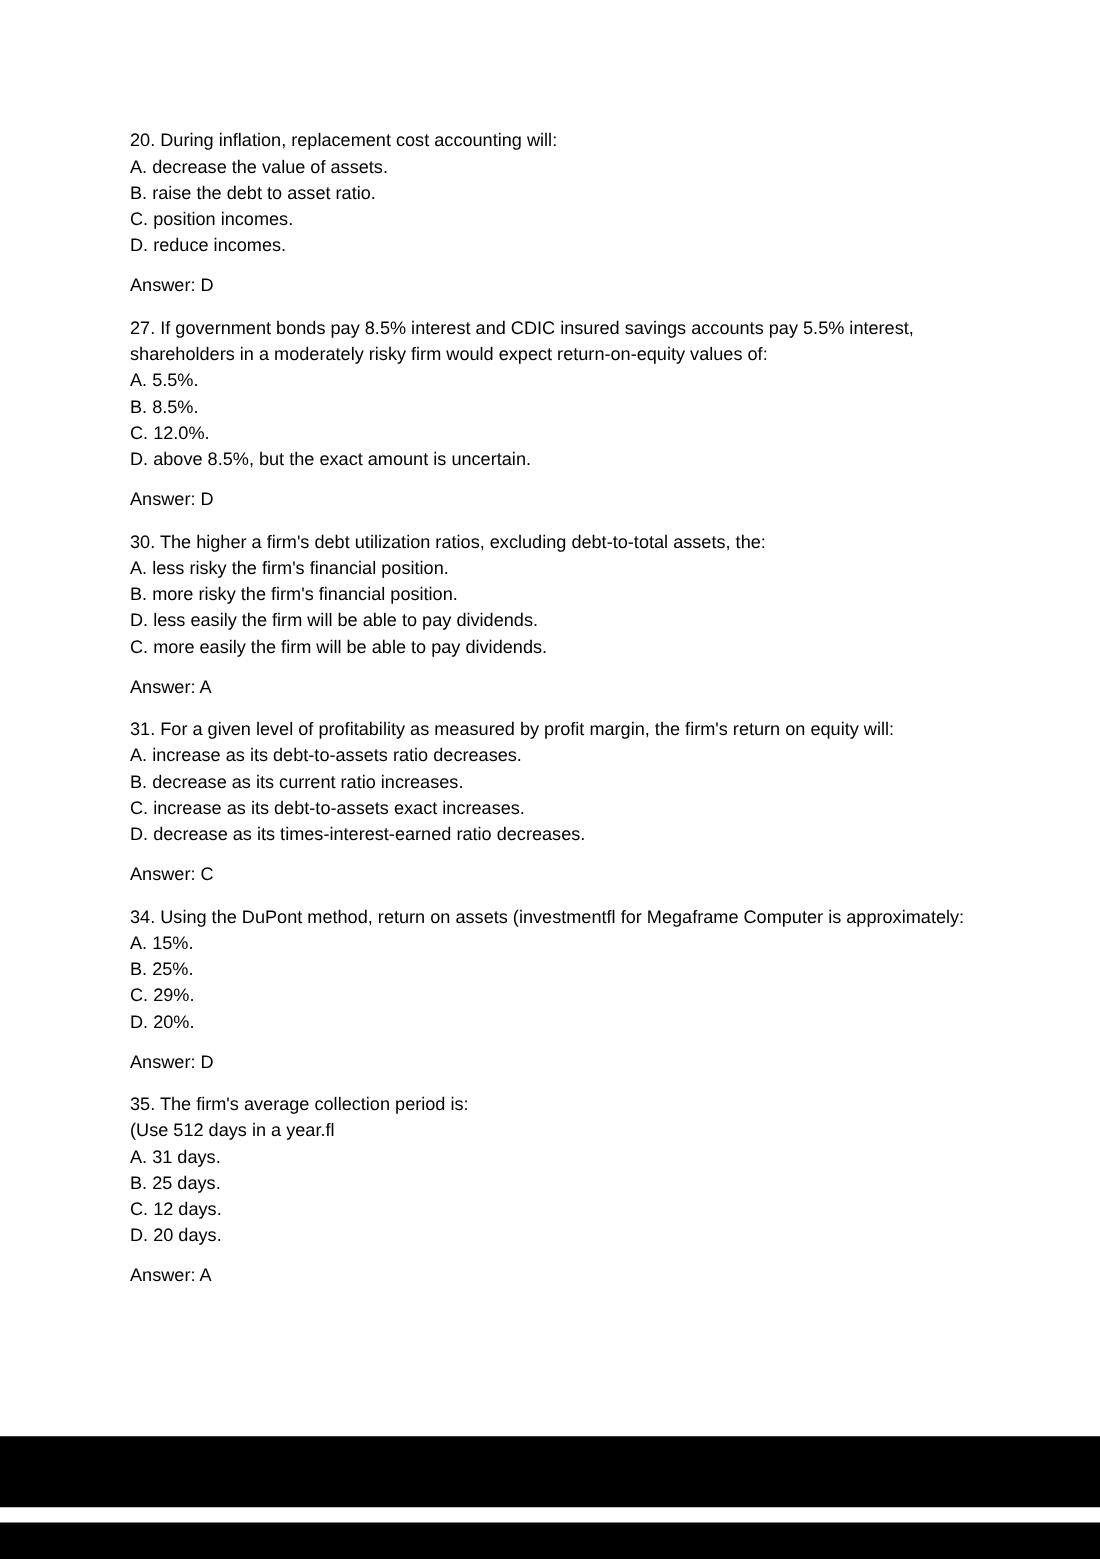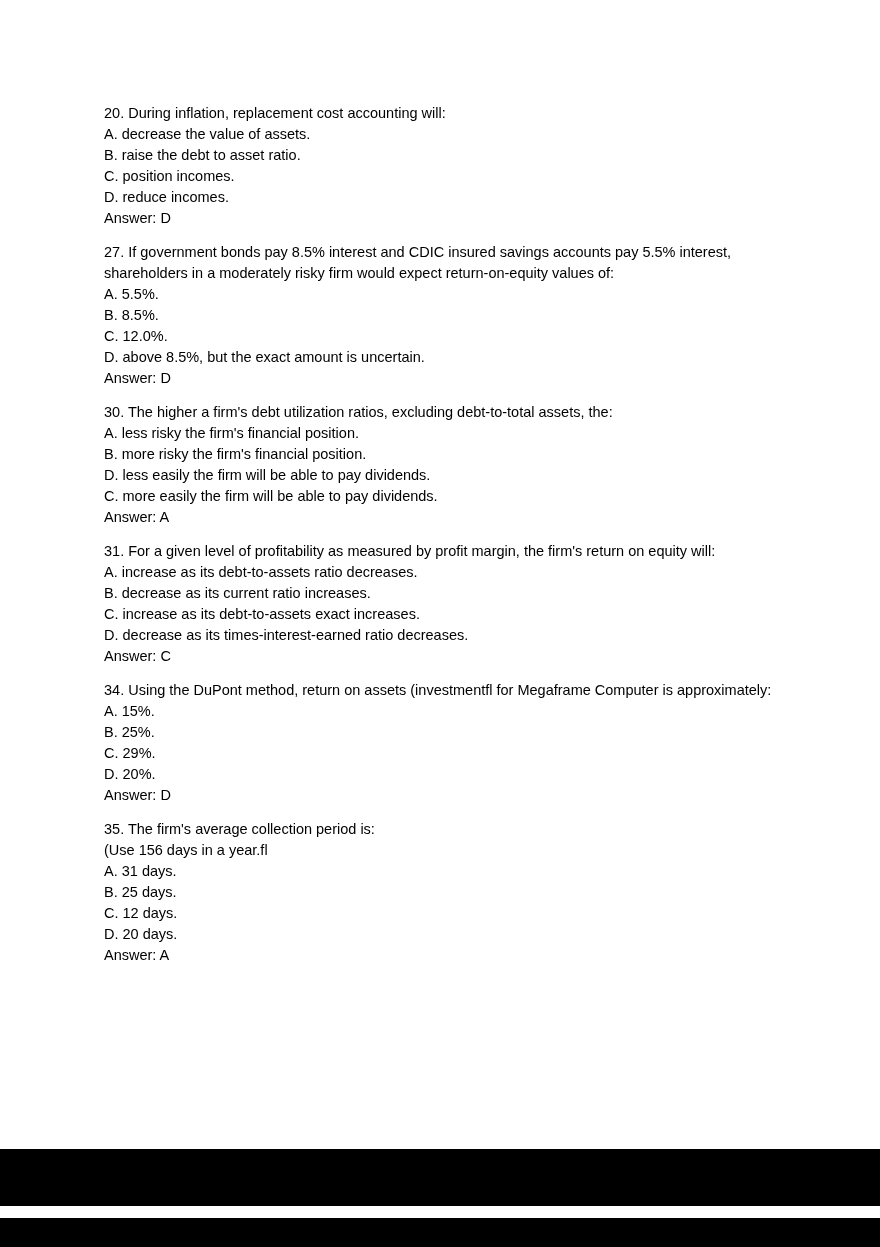--- a/index.html
+++ b/index.html
@@ -26,20 +26,21 @@
     position: absolute;
     left: 104px;
     top: 103px;
     width: 706px;
   }
   .line {
     line-height: 21px;
     white-space: nowrap;
   }
   .answer {
+    margin-top: 11px;
     margin-bottom: 13px;
   }
   .footer-bar {
     position: absolute;
     left: 0;
     width: 880px;
     background: #000000;
   }
   .footer-bar-1 { top: 1149px; height: 57px; }
   .footer-gap   { top: 1206px; height: 12px; background: #ffffff; position: absolute; left: 0; width: 880px; }
@@ -92,21 +93,21 @@
       <div class="line">34. Using the DuPont method, return on assets (investmentfl for Megaframe Computer is approximately:</div>
       <div class="line">A. 15%.</div>
       <div class="line">B. 25%.</div>
       <div class="line">C. 29%.</div>
       <div class="line">D. 20%.</div>
       <div class="line answer">Answer: D</div>
     </div>
 
     <div class="question">
       <div class="line">35. The firm's average collection period is:</div>
-      <div class="line">(Use 156 days in a year.fl</div>
+      <div class="line">(Use 512 days in a year.fl</div>
       <div class="line">A. 31 days.</div>
       <div class="line">B. 25 days.</div>
       <div class="line">C. 12 days.</div>
       <div class="line">D. 20 days.</div>
       <div class="line answer">Answer: A</div>
     </div>
 
   </div>
 
   <div class="footer-bar footer-bar-1"></div>

